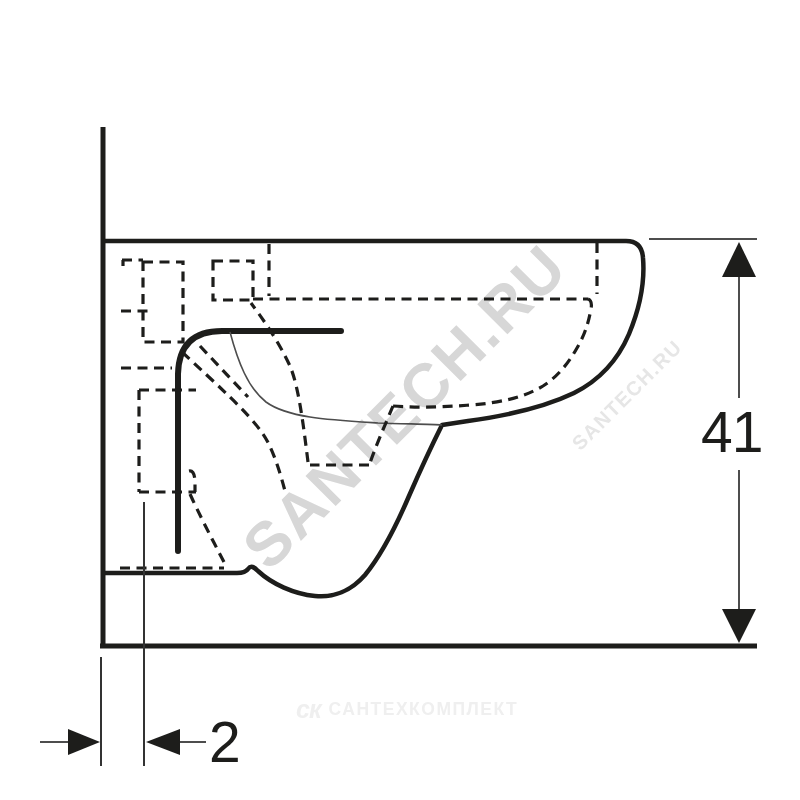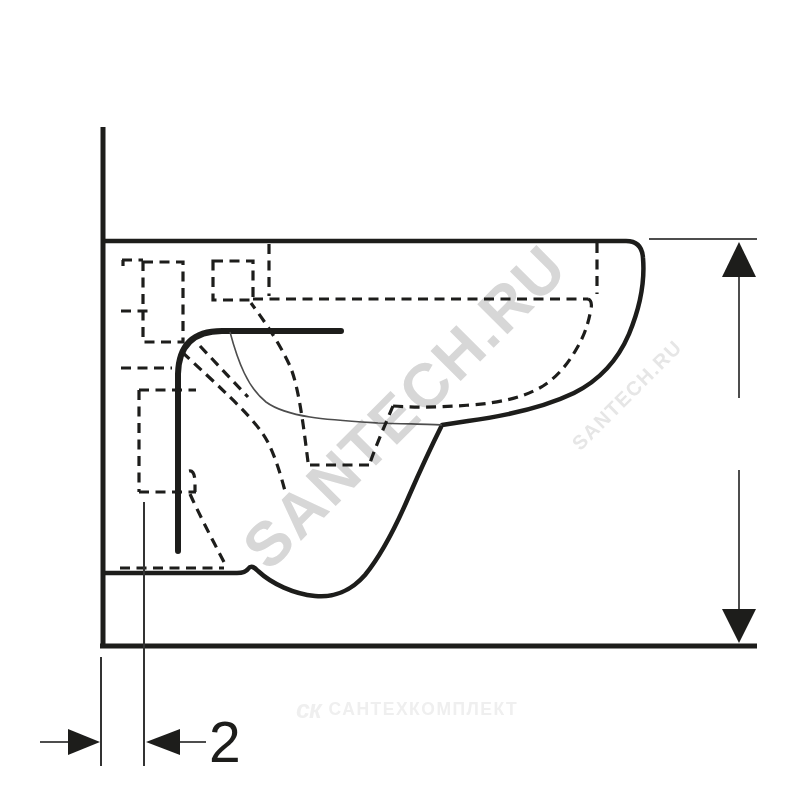--- a/index.html
+++ b/index.html
@@ -103,15 +103,16 @@
     <g>
       <path d="M 101,657 V 766" stroke="#333333" stroke-width="2" fill="none"></path>
       <path d="M 144,502 V 766" stroke="#333333" stroke-width="2" fill="none"></path>
       <path d="M 40,742 H 70" stroke="#4d4d4d" stroke-width="2" fill="none"></path>
       <polygon points="100,742 68,729 68,755" fill="#1d1d1b"></polygon>
       <polygon points="146,742 180,729 180,755" fill="#1d1d1b"></polygon>
       <path d="M 180,742 H 206" stroke="#4d4d4d" stroke-width="2" fill="none"></path>
     </g>
   </svg>
 
+  <div class="dim-label h41">41</div>
   <div class="dim-label w2">2</div>
 
 </div>
 
 </body></html>

